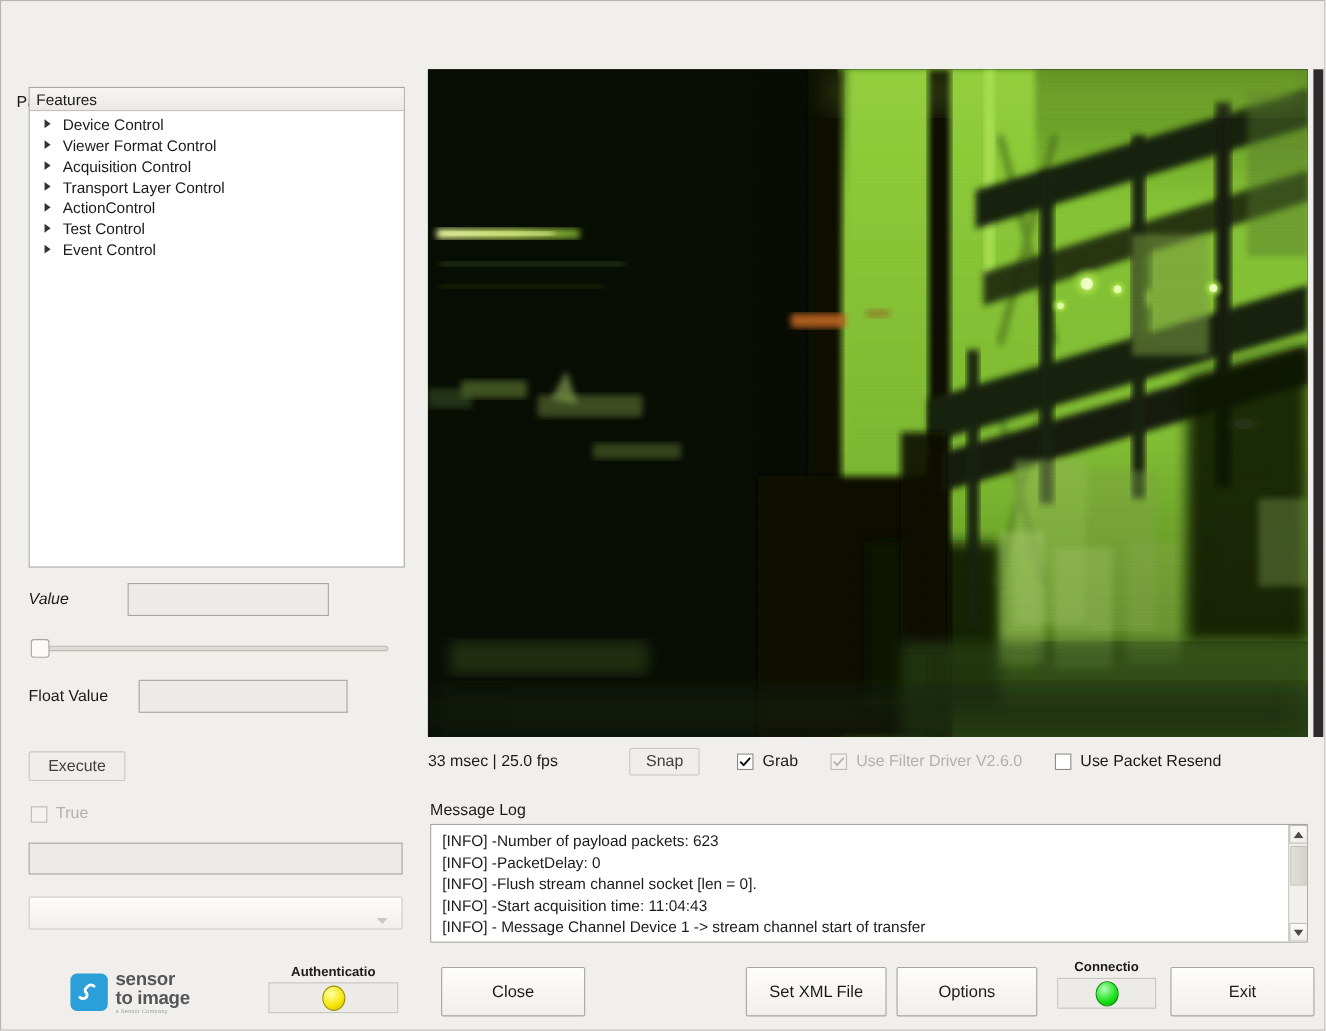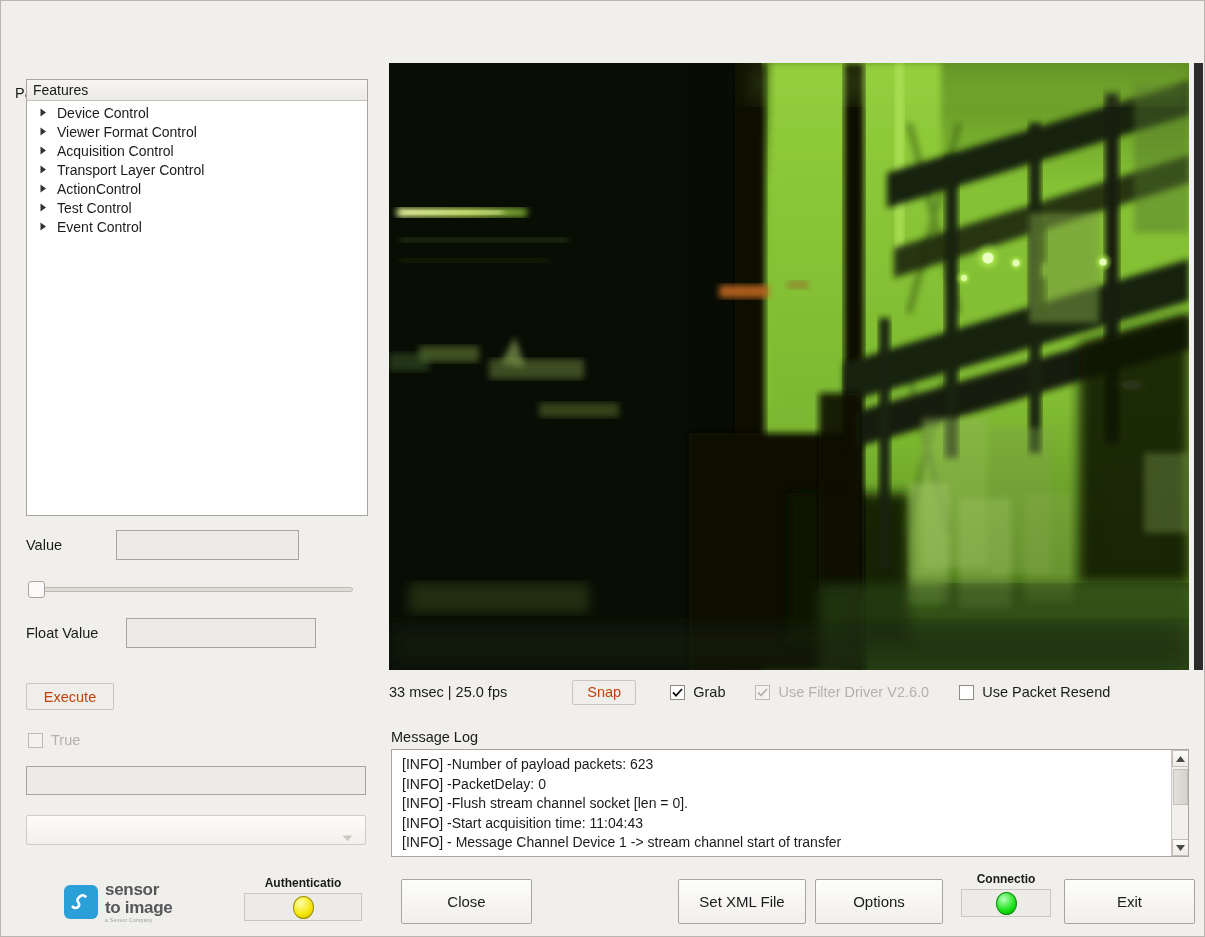--- a/index.html
+++ b/index.html
@@ -82,21 +82,21 @@
   }
   .tri svg { display: block; }
 
   
   .row-value {
     position: absolute; left: 25px; top: 528px;
     width: 342px; height: 32px;
     display: flex; align-items: center;
   }
   .lbl { font-size: 14.5px; color: #1b1b1b; }
-  .lbl-value { width: 90px; }
+  .lbl-value { width: 90px; font-style: italic; }
   .txtfield {
     background: #edebe7;
     border: 1px solid #a8a5a0;
     height: 30px;
     box-sizing: border-box;
   }
   .field-value { width: 183px; }
 
   .slider {
     position: absolute; left: 27px; top: 578px;
@@ -130,21 +130,21 @@
   .btn {
     font-family: "Liberation Sans", sans-serif;
     font-size: 14.5px;
     color: #1b1b1b;
     background: linear-gradient(#fdfdfc, #f1efeb);
     border: 1px solid #a8a5a0;
     border-radius: 2px;
     box-sizing: border-box;
     display: flex; align-items: center; justify-content: center;
   }
-  .btn.disabled { color: #c2410c; background: #f0eeea; border-color: #c9c6c0; }
+  .btn.disabled { color: #404040; background: #f0eeea; border-color: #c9c6c0; }
 
   .btn-execute {
     position: absolute; left: 25px; top: 682px;
     width: 88px; height: 27px;
   }
 
   .chk-row {
     display: flex; align-items: center;
   }
   .chk {

